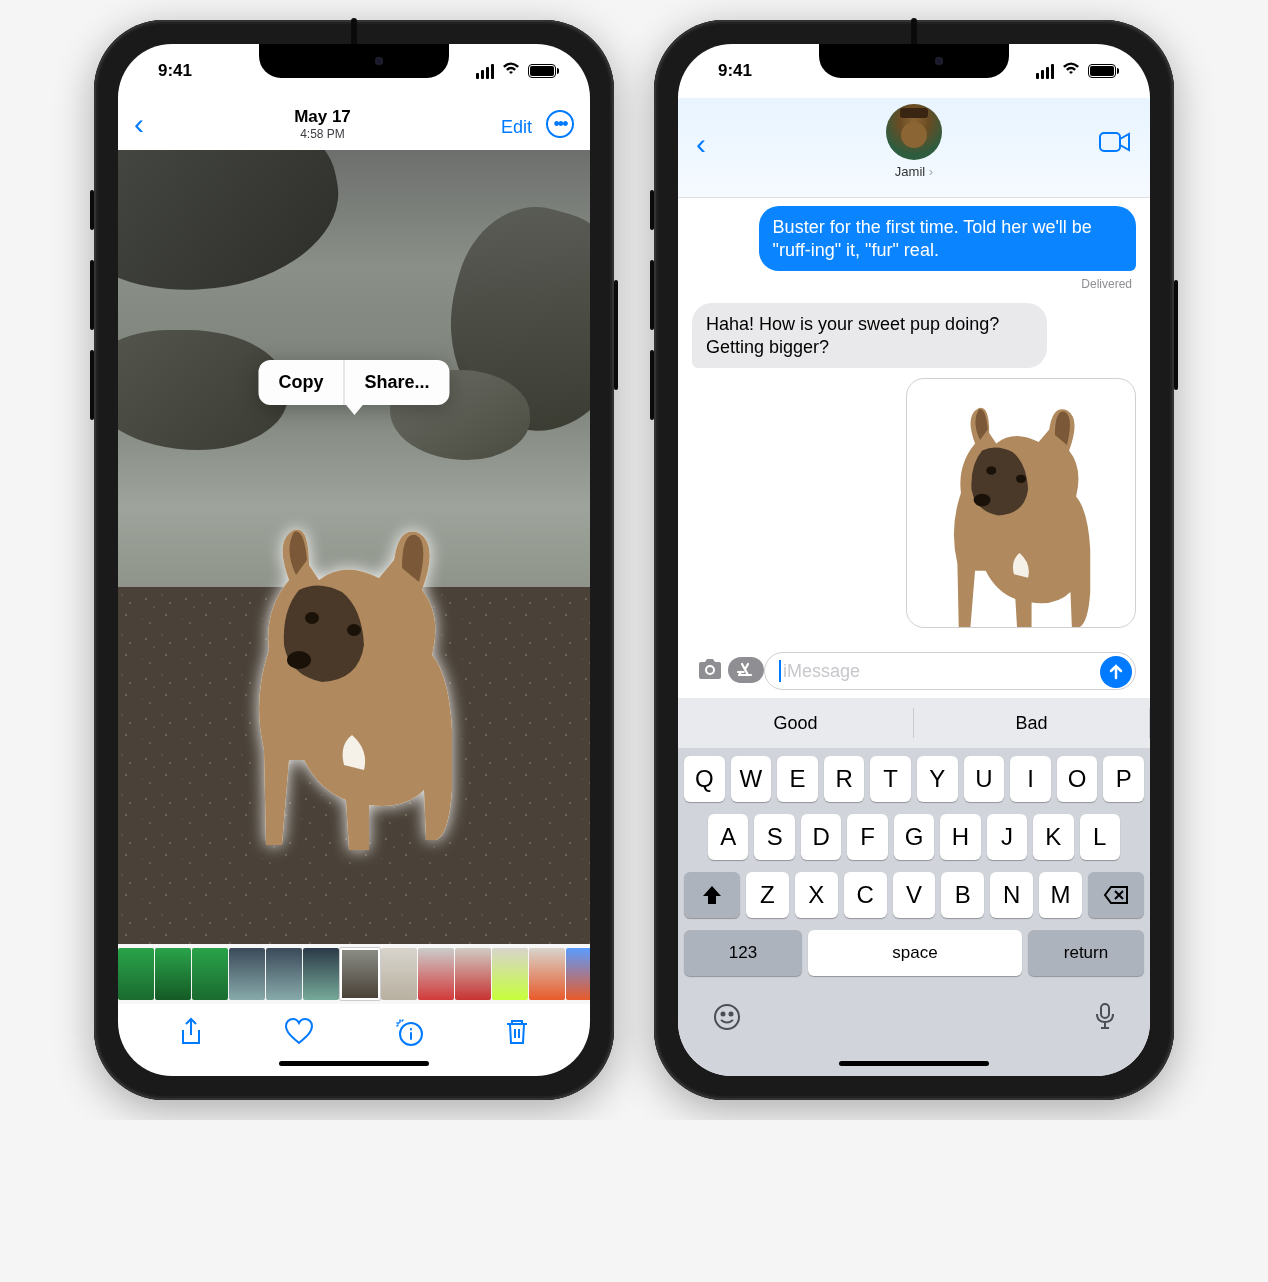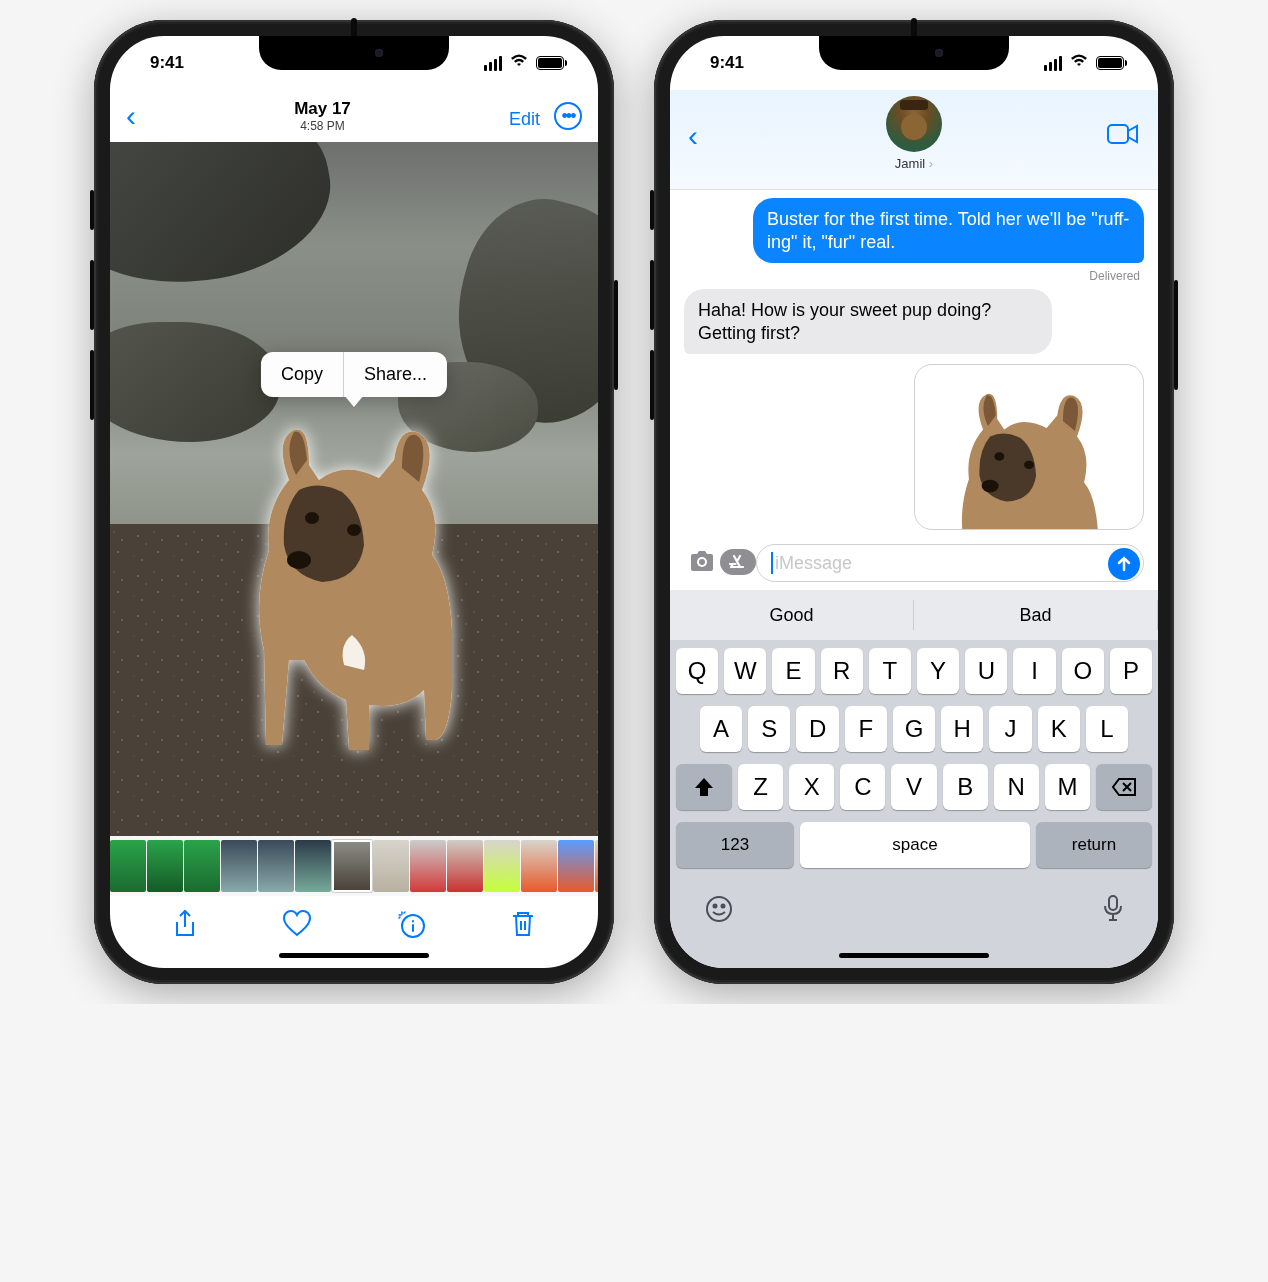--- a/index.html
+++ b/index.html
@@ -6,24 +6,24 @@
   body {
     background: #f5f5f5;
     font-family: -apple-system, BlinkMacSystemFont, "Segoe UI", Helvetica, Arial, sans-serif;
     display: flex;
     justify-content: center;
     gap: 40px;
     padding: 20px;
   }
   .phone {
     width: 520px;
-    height: 964px;
+    height: 1080px;
     background: #1a1a1a;
     border-radius: 70px;
-    padding: 16px;
+    padding: 24px;
     position: relative;
     box-shadow: 0 10px 40px rgba(0,0,0,0.3), inset 0 0 0 2px #333, inset 0 0 0 4px #222;
   }
   .phone::before {
     content: "";
     position: absolute;
     top: -2px; left: 50%;
     transform: translateX(-50%);
     width: 6px; height: 50px;
     background: #0a0a0a;
@@ -129,20 +129,21 @@
   .popover {
     position: absolute;
     top: 210px;
     left: 50%;
     transform: translateX(-50%);
     display: flex;
     background: #fdfdfd;
     border-radius: 12px;
     box-shadow: 0 4px 20px rgba(0,0,0,0.25);
     font-size: 18px;
+    font-weight: bold;
   }
   .popover::after {
     content:"";
     position:absolute;
     bottom:-10px; left:50%;
     transform:translateX(-50%);
     width:0; height:0;
     border-left:10px solid transparent;
     border-right:10px solid transparent;
     border-top:12px solid #fdfdfd;
@@ -227,21 +228,21 @@
     align-self: flex-end;
     max-width: 85%;
     background: #0a84ff;
     color: white;
     padding: 10px 14px;
     border-radius: 20px;
     border-bottom-right-radius: 6px;
     font-size: 18px;
     line-height: 1.25;
   }
-  .delivered { align-self: flex-end; font-size: 12px; color: #8e8e93; margin-right:4px; margin-bottom:0;}
+  .delivered { align-self: flex-end; font-size: 12px; color: #8e8e93; margin-right:4px; margin-bottom:6px;}
   .bubble-received {
     align-self: flex-start;
     max-width: 80%;
     background: #e9e9eb;
     color: #000;
     padding: 10px 14px;
     border-radius: 20px;
     border-bottom-left-radius: 6px;
     font-size: 18px;
     line-height: 1.25;
@@ -462,21 +463,21 @@
       </div>
       <span class="facetime-icon"><svg width="34" height="24" viewBox="0 0 34 24" fill="none" stroke="#007AFF" stroke-width="2">
             <rect x="2" y="3" width="20" height="18" rx="4"></rect>
             <path d="M22 9 L31 4 L31 20 L22 15"></path>
           </svg></span>
     </div>
 
     <div class="messages-body">
       <div class="bubble-sent">Buster for the first time. Told her we'll be "ruff-ing" it, "fur" real.</div>
       <div class="delivered">Delivered</div>
-      <div class="bubble-received">Haha! How is your sweet pup doing? Getting first?</div>
+      <div class="bubble-received">Haha! How is your sweet pup doing? Getting bigger?</div>
       <div class="bubble-image">
         <svg class="dog-mini" viewBox="0 0 300 380">
           <path fill="#b08a5e" d="M 85 80 Q 70 40 90 30 Q 105 25 105 65 L 115 80 Q 140 60 175 78 L 190 60 Q 195 25 215 33 Q 235 45 218 90 Q 238 115 228 155 Q 245 175 248 230 L 248 290 Q 245 335 232 340 L 222 340 L 220 290 Q 200 310 165 305 L 165 350 L 145 350 L 142 300 Q 115 290 100 260 L 85 260 L 78 345 L 62 345 L 60 250 Q 48 200 65 150 Q 60 110 85 80 Z"></path>
           <path fill="#4a3828" d="M 95 90 Q 78 110 80 145 Q 85 175 118 182 Q 155 180 160 145 Q 158 108 138 92 Q 115 80 95 90 Z"></path>
           <ellipse cx="150" cy="130" rx="7" ry="6" fill="#1a1208"></ellipse>
           <ellipse cx="108" cy="118" rx="7" ry="6" fill="#1a1208"></ellipse>
           <ellipse cx="95" cy="160" rx="12" ry="9" fill="#1a1208"></ellipse>
           <path fill="#7a5838" d="M 90 32 Q 100 28 103 60 L 92 75 Q 80 50 90 32 Z M 212 35 Q 225 42 215 82 L 198 68 Q 198 32 212 35 Z"></path>
           <path fill="#f5f0e8" d="M 148 235 Q 165 250 160 270 L 140 265 Q 135 245 148 235 Z"></path>
         </svg>

